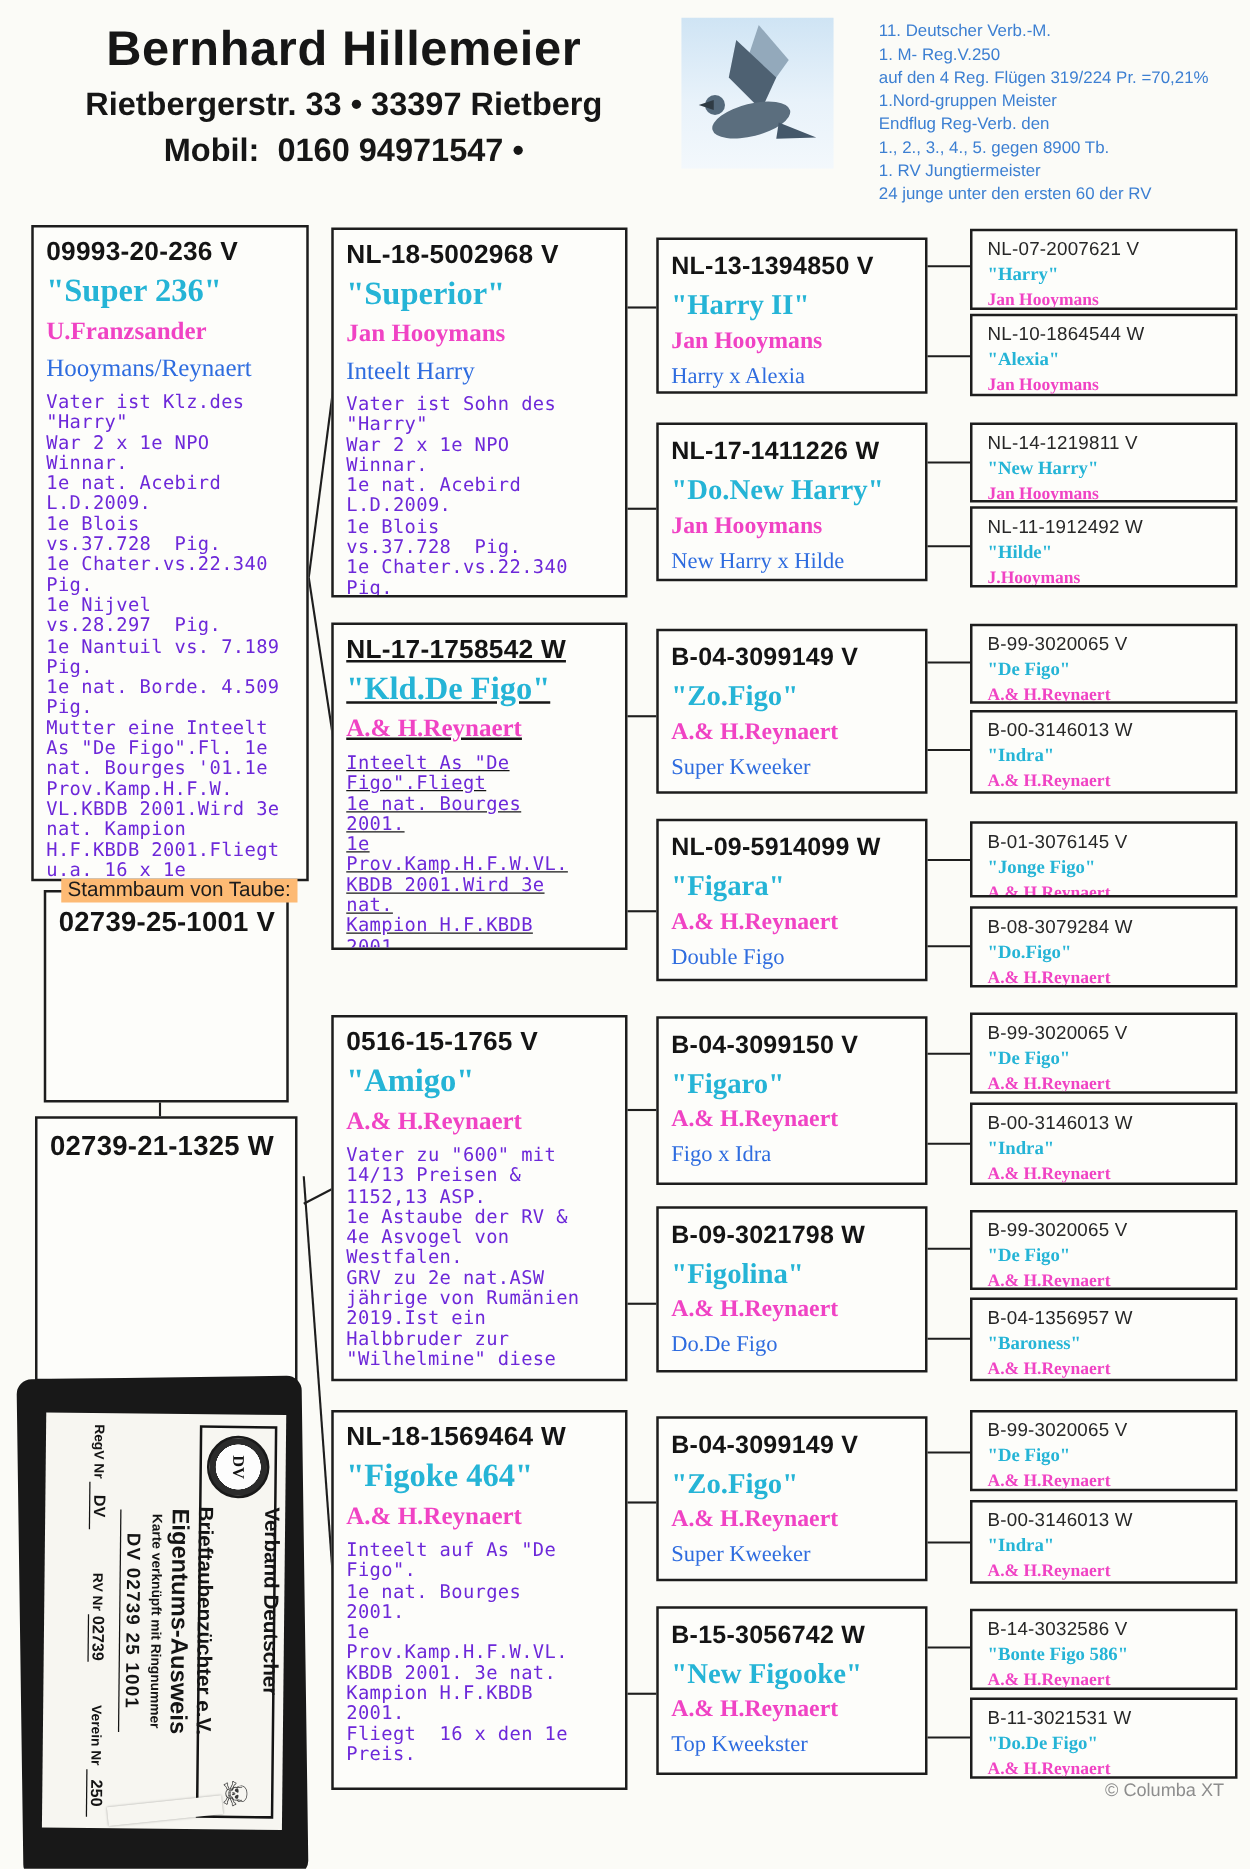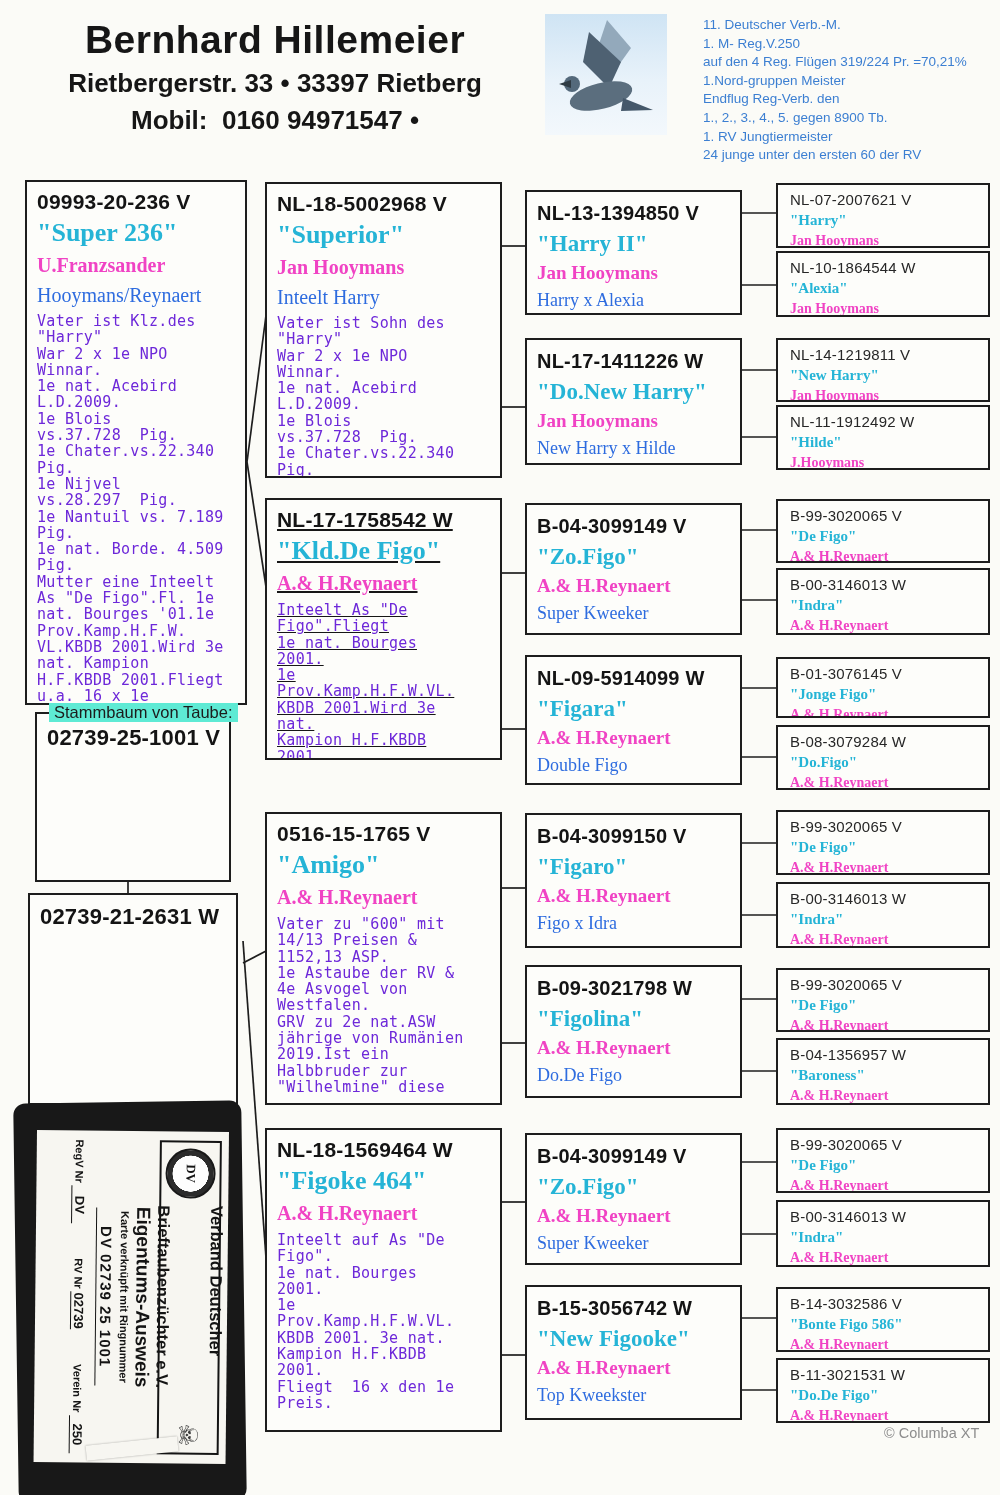--- a/index.html
+++ b/index.html
@@ -37,21 +37,21 @@
   .g3 .breeder{font-size:19px;line-height:28px;}
   .g3 .strain{font-size:18px;line-height:26px;}
   
   .g4{padding:4px 12px;}
   .g4 .ring{font-size:15px;line-height:21px;font-weight:500;color:#272727;}
   .g4 .pname{font-size:15px;line-height:21px;}
   .g4 .breeder{font-size:14px;line-height:20px;}
   
   .legendbox{position:absolute;border:2.2px solid #1d1d1d;background:#fdfdfa;z-index:2;box-sizing:border-box;padding:10px 10px;}
   .legend{
-    position:absolute;top:-11px;left:12px;background:#5eead4;padding:0 5px;
+    position:absolute;top:-11px;left:12px;background:#fdba74;padding:0 5px;
     font-size:16.5px;color:#1c1c1c;white-space:pre;
   }
   .legendbox .ring{font-size:22px;}
   .dam-box .ring{font-size:22px;margin-top:2px;}
   
   .wires{position:absolute;left:0;top:0;width:1000px;height:1495px;z-index:1;pointer-events:none;}
   
   .card-blob{
     position:absolute;left:16px;top:1102px;width:228px;height:400px;
     background:#181818;border-radius:12px;transform:rotate(-0.8deg);z-index:3;
@@ -196,21 +196,21 @@
 Preis.Brüder zu "De
 Figo".</div>
 </div>
 
 <div class="legendbox" style="left:35px;top:712px;width:196px;height:170px;">
   <div class="legend">Stammbaum von Taube:</div>
   <div class="ring">02739-25-1001 V</div>
 </div>
 
 <div class="pbox dam-box" style="left:28px;top:893px;width:210px;height:212px;">
-  <div class="ring">02739-21-2631 W</div>
+  <div class="ring">02739-21-1325 W</div>
 </div>
 
 <div class="pbox" style="left:265px;top:182px;width:237px;height:296px;">
   <div class="ring">NL-18-5002968 V</div>
   <div class="pname">"Superior"</div>
   <div class="breeder">Jan Hooymans</div>
   <div class="strain">Inteelt Harry</div>
   <div class="notes">Vater ist Sohn des
 "Harry"
 War 2 x 1e NPO

